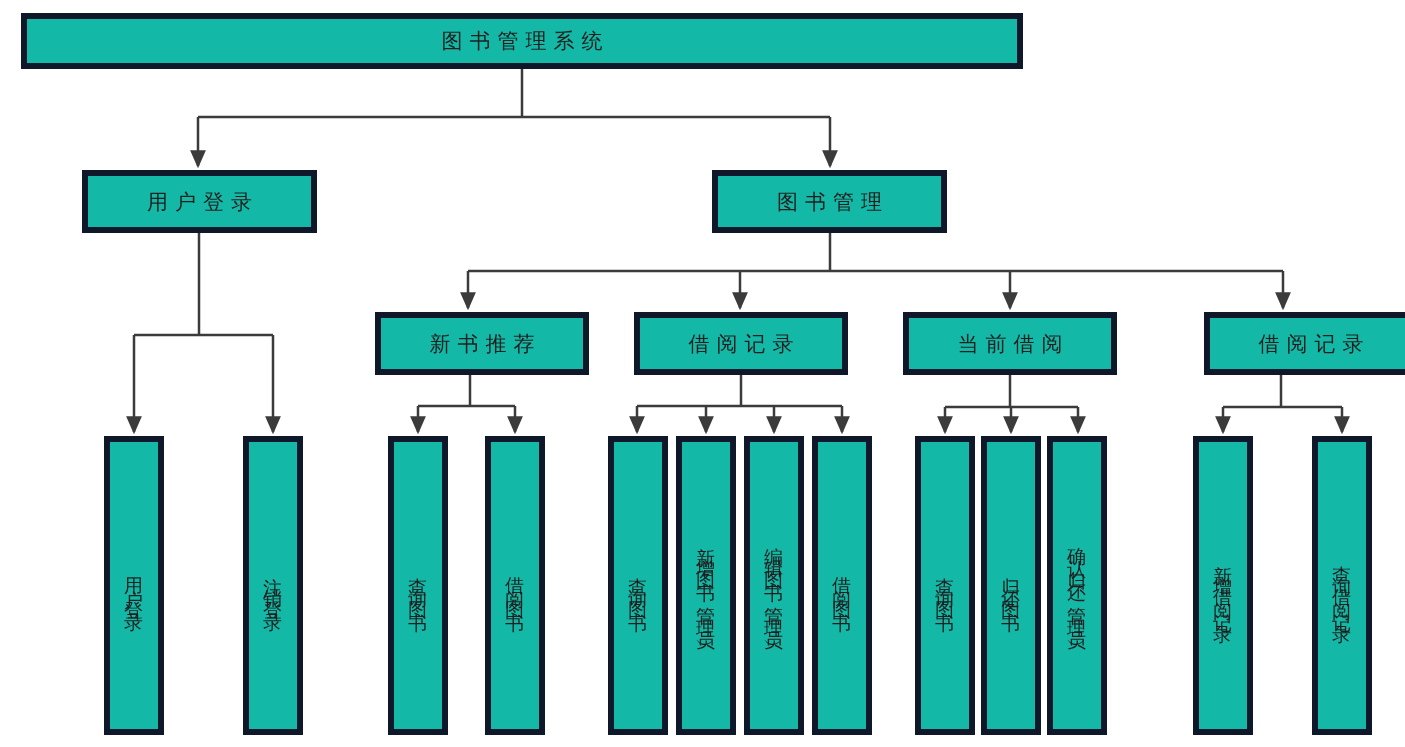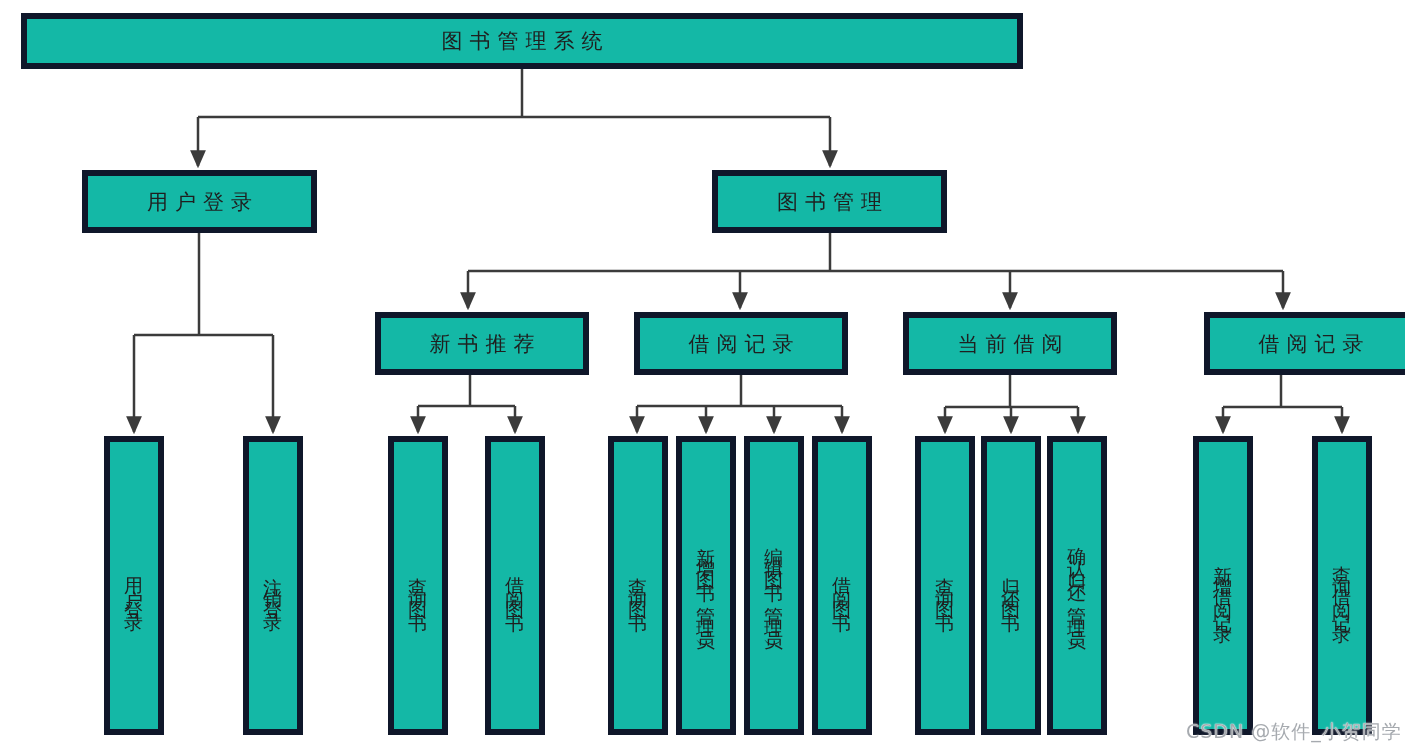--- a/index.html
+++ b/index.html
@@ -153,14 +153,13 @@
   <div class="node v-node leaf lf7">编辑图书（管理员）</div>
   <div class="node v-node leaf lf8">借阅图书</div>
 
   <div class="node v-node leaf lf9">查询图书</div>
   <div class="node v-node leaf lf10">归还图书</div>
   <div class="node v-node leaf lf11">确认归还（管理员）</div>
 
   <div class="node v-node leaf lf12">新增借阅记录</div>
   <div class="node v-node leaf lf13">查询借阅记录</div>
 
-  <div class="watermark">CSDN @软件_小贺同学</div>
 </div>
 
 </body></html>

